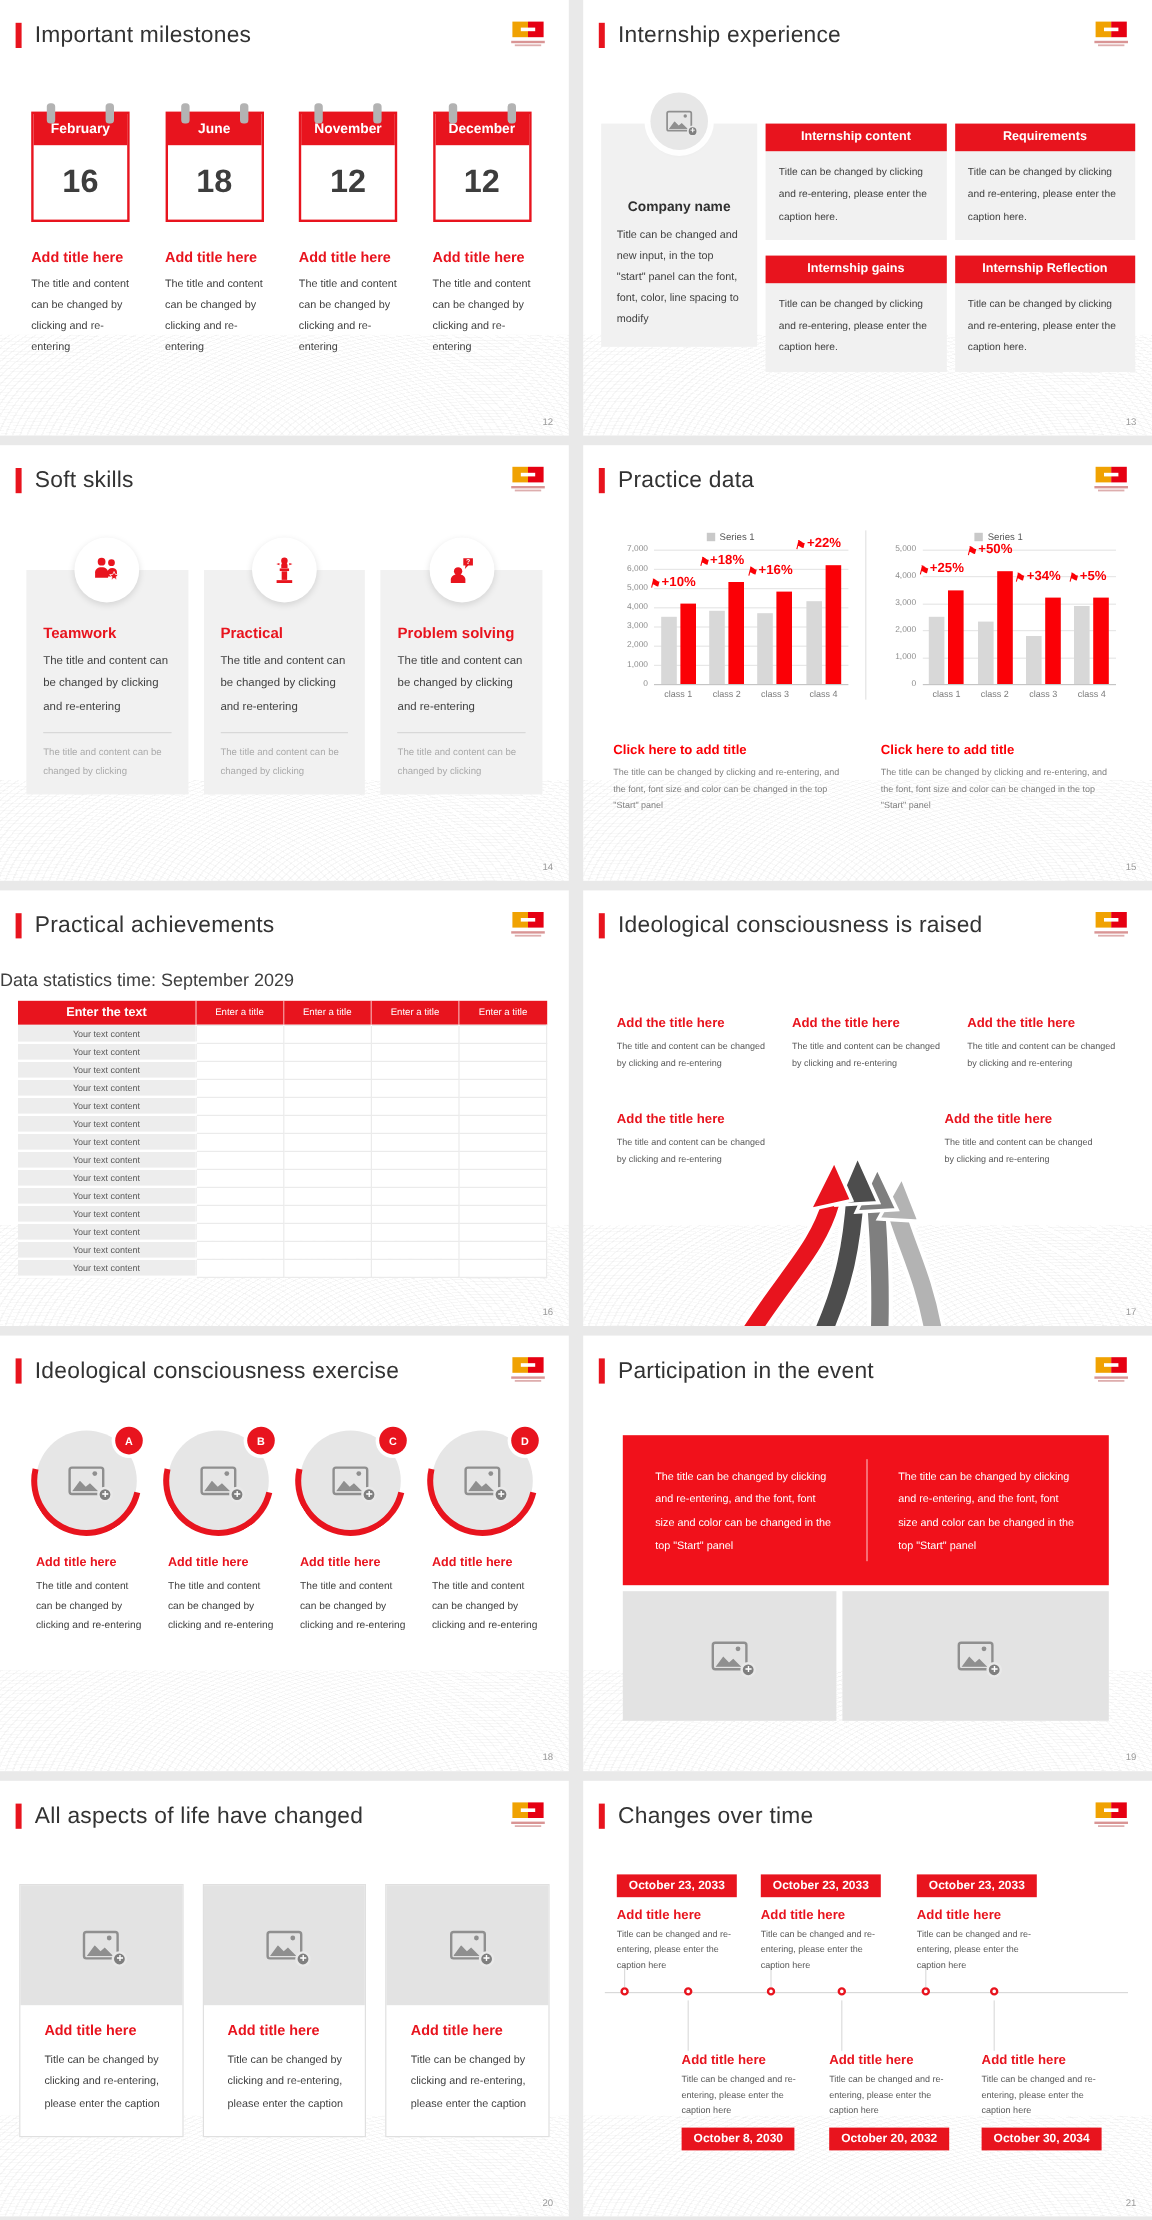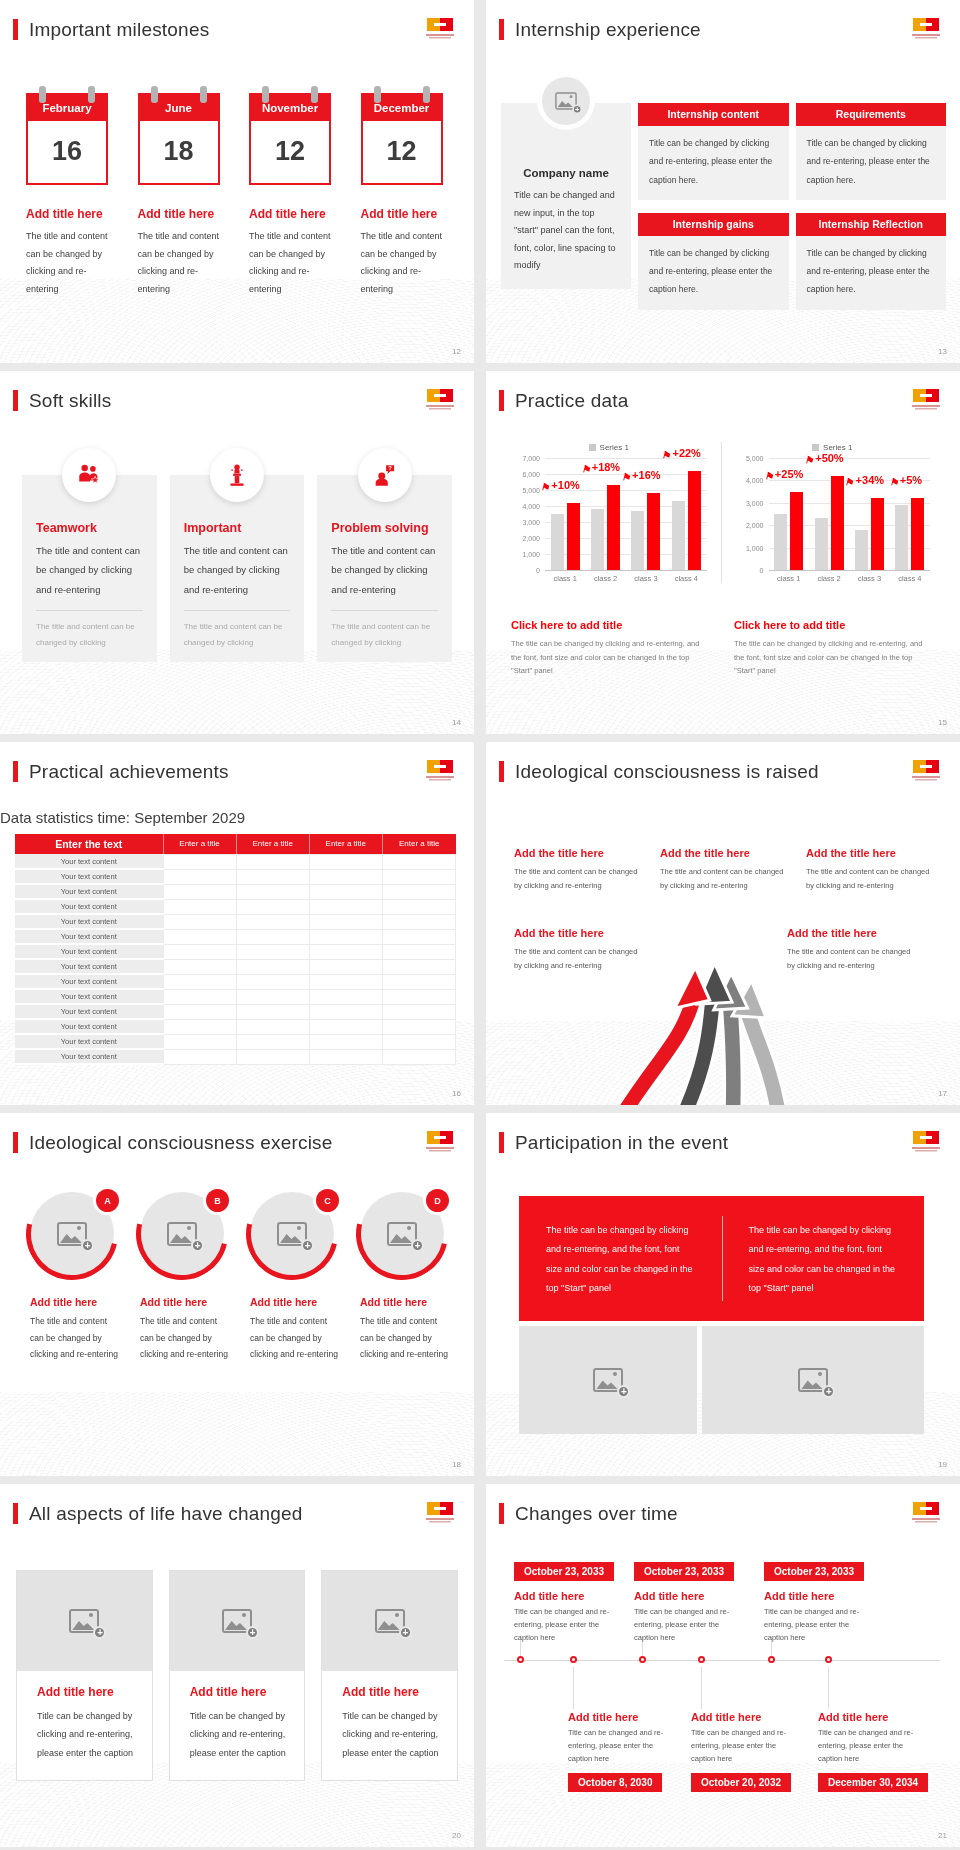--- a/index.html
+++ b/index.html
@@ -292,21 +292,21 @@
           <svg class="skill-ico" viewBox="0 0 24 24" fill="#E8141E">
               <circle cx="12" cy="4.8" r="2.5"></circle>
               <path d="M9.6 10.6V8.4c0-1.4 1-2.3 2.4-2.3s2.4.9 2.4 2.3v2.2z"></path>
               <path d="M8.2 6.6l-2.4.8 2.4.9z"></path>
               <path d="M15.8 6.6l2.4.8-2.4.9z"></path>
               <rect x="8.4" y="10.8" width="7.2" height="2"></rect>
               <rect x="9.9" y="13" width="4.2" height="6.6"></rect>
               <rect x="6" y="19.8" width="12" height="2.2"></rect>
             </svg>
         </span>
-        <div class="card14-h">Important</div>
+        <div class="card14-h">Practical</div>
         <div class="card14-b">The title and content can be changed by clicking and re-entering</div>
         <div class="card14-f">The title and content can be changed by clicking</div>
       </div>
       <div class="card14">
         <span class="circle-ico">
           <svg class="skill-ico" viewBox="0 0 24 24" fill="#E8141E">
               <circle cx="9" cy="13" r="3.2"></circle>
               <path d="M3.4 22v-2.6c0-2.6 2.3-4.2 5.6-4.2s5.6 1.6 5.6 4.2V22z"></path>
               <path d="M13 3h7.4v5.6h-3.6l-2.6 2.6.5-2.6H13z"></path>
               <text x="16.7" y="7.4" font-size="5.4" fill="#fff" text-anchor="middle" font-weight="bold">?</text>
@@ -875,21 +875,21 @@
           <span class="tl-date">October 8, 2030</span>
         </div>
           <div class="tl-bot-item">
           <div class="tl-h">Add title here</div>
           <div class="tl-b">Title can be changed and re-entering, please enter the caption here</div>
           <span class="tl-date">October 20, 2032</span>
         </div>
           <div class="tl-bot-item">
           <div class="tl-h">Add title here</div>
           <div class="tl-b">Title can be changed and re-entering, please enter the caption here</div>
-          <span class="tl-date">December 30, 2034</span>
+          <span class="tl-date">October 30, 2034</span>
         </div>
         </div>
     </div>
     <div class="wave"></div>
     <span class="pnum">21</span>
   </div>
 
 </div>
 
 </body></html>

